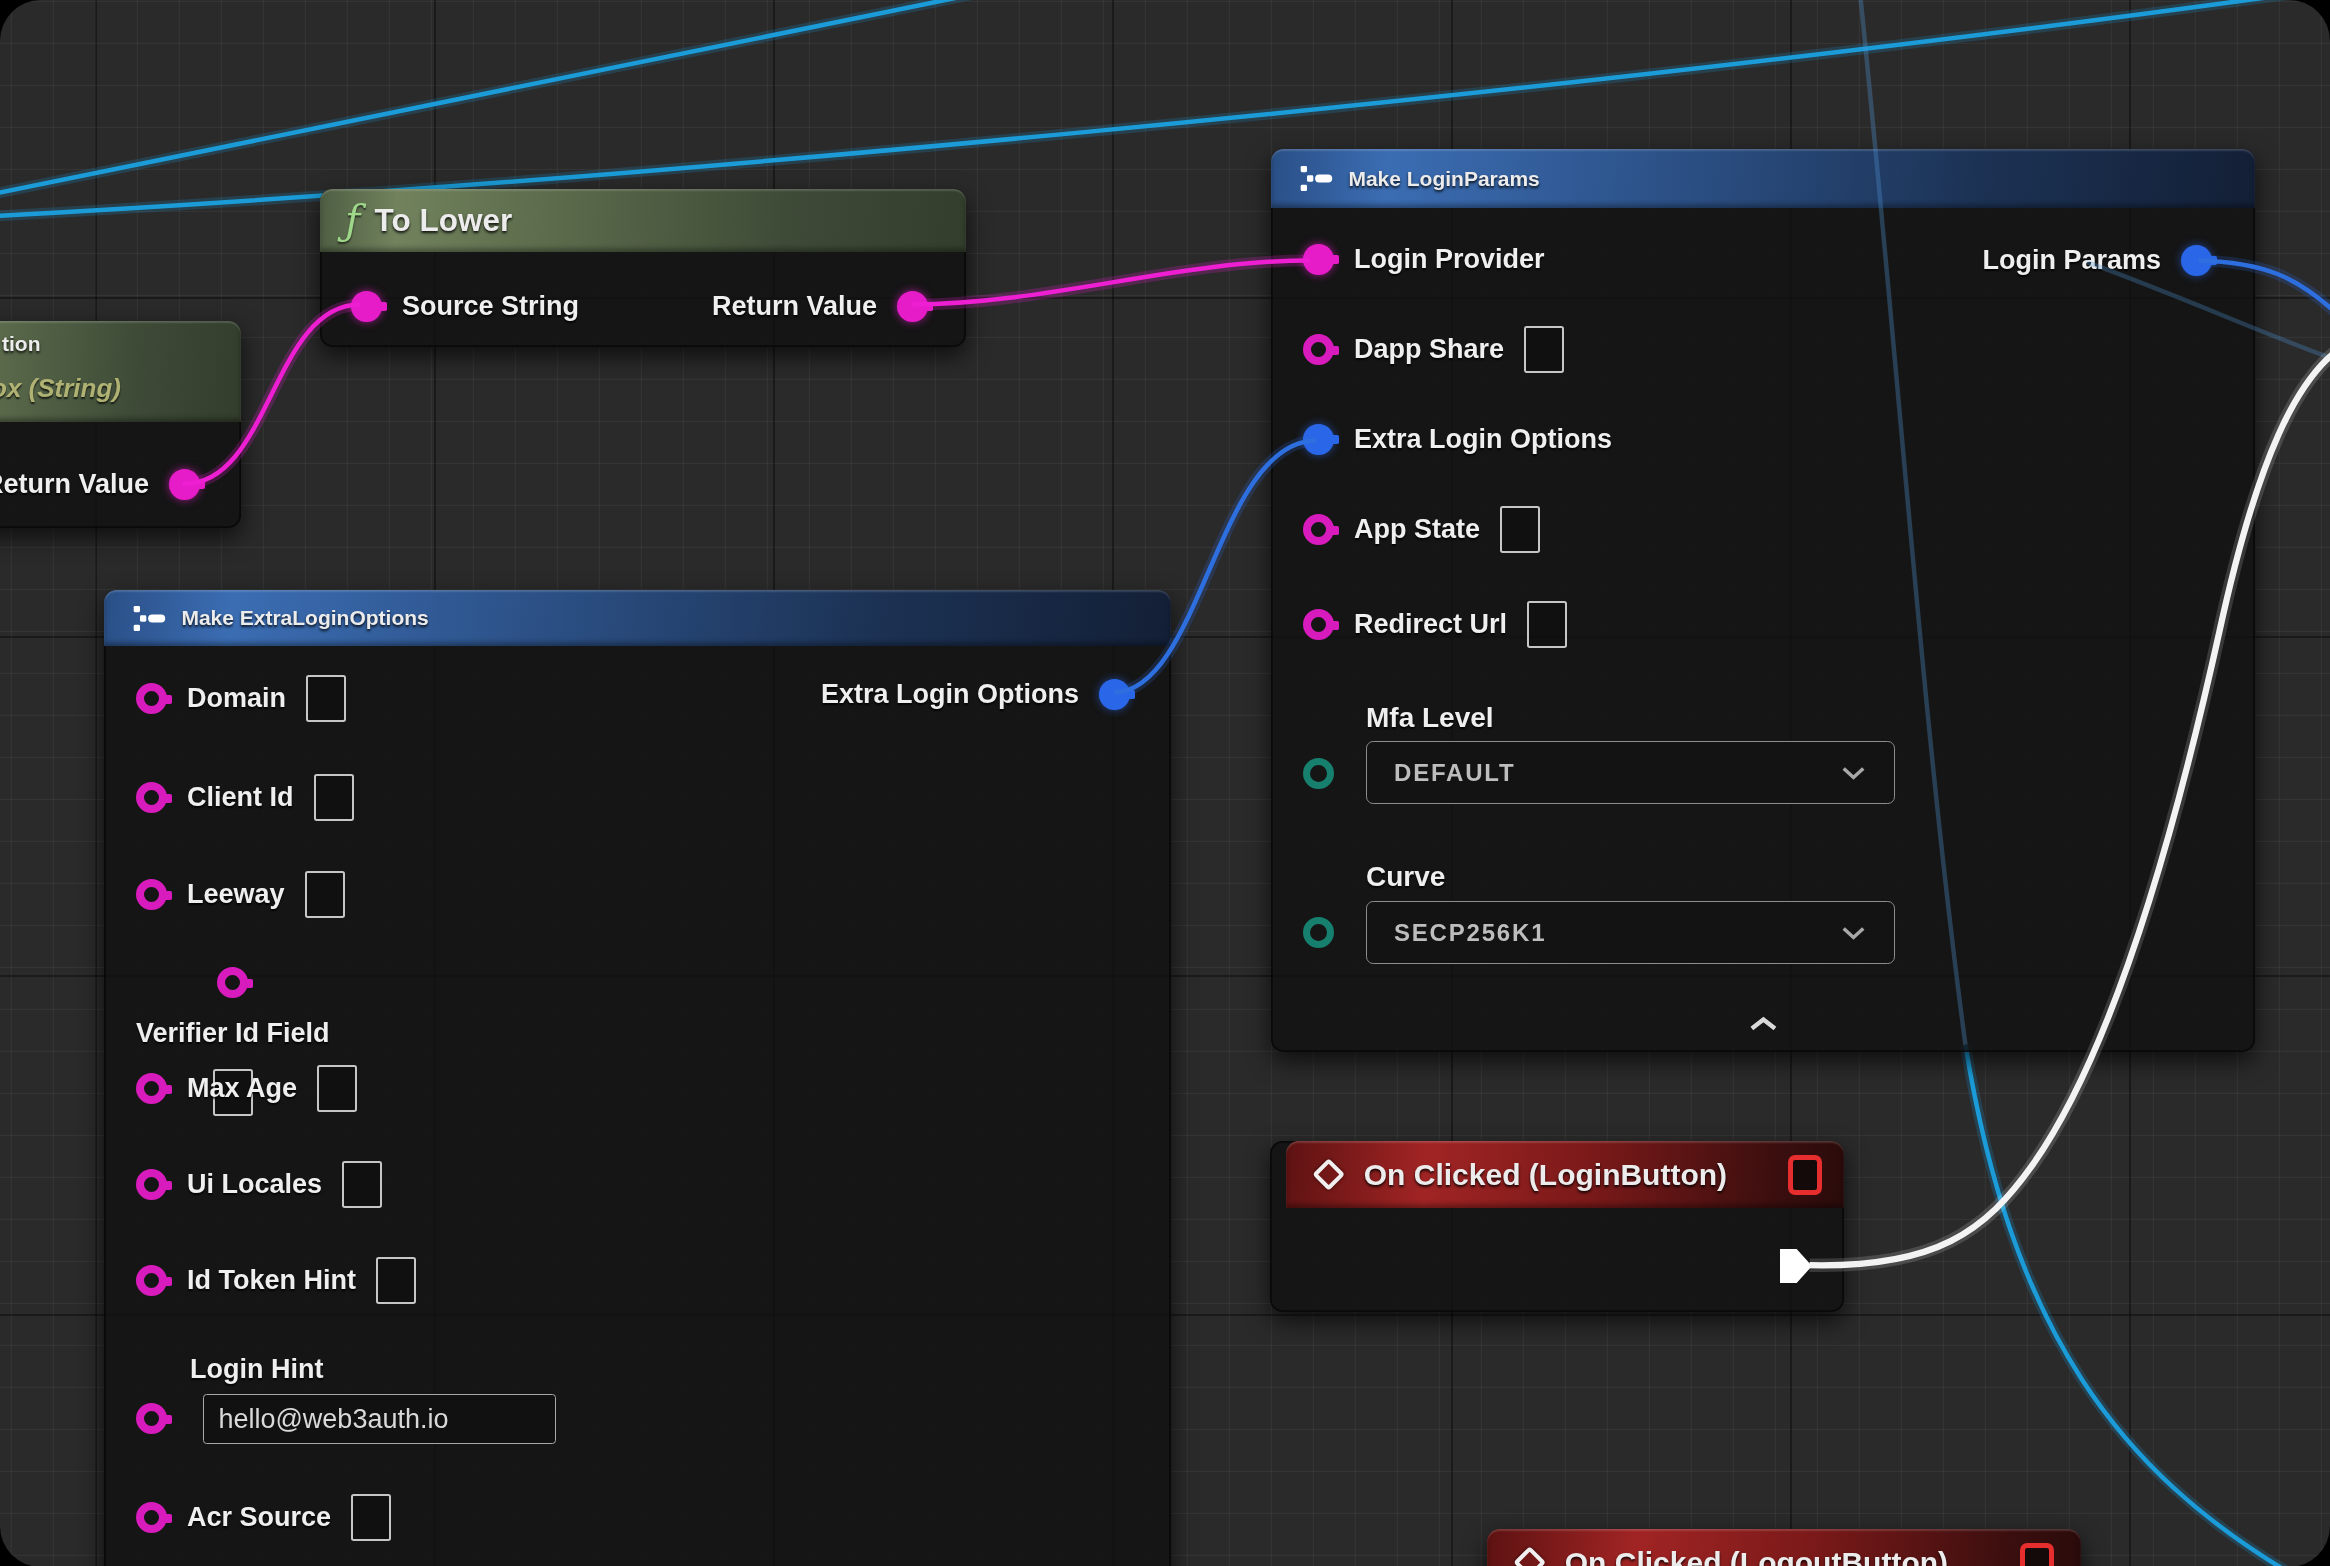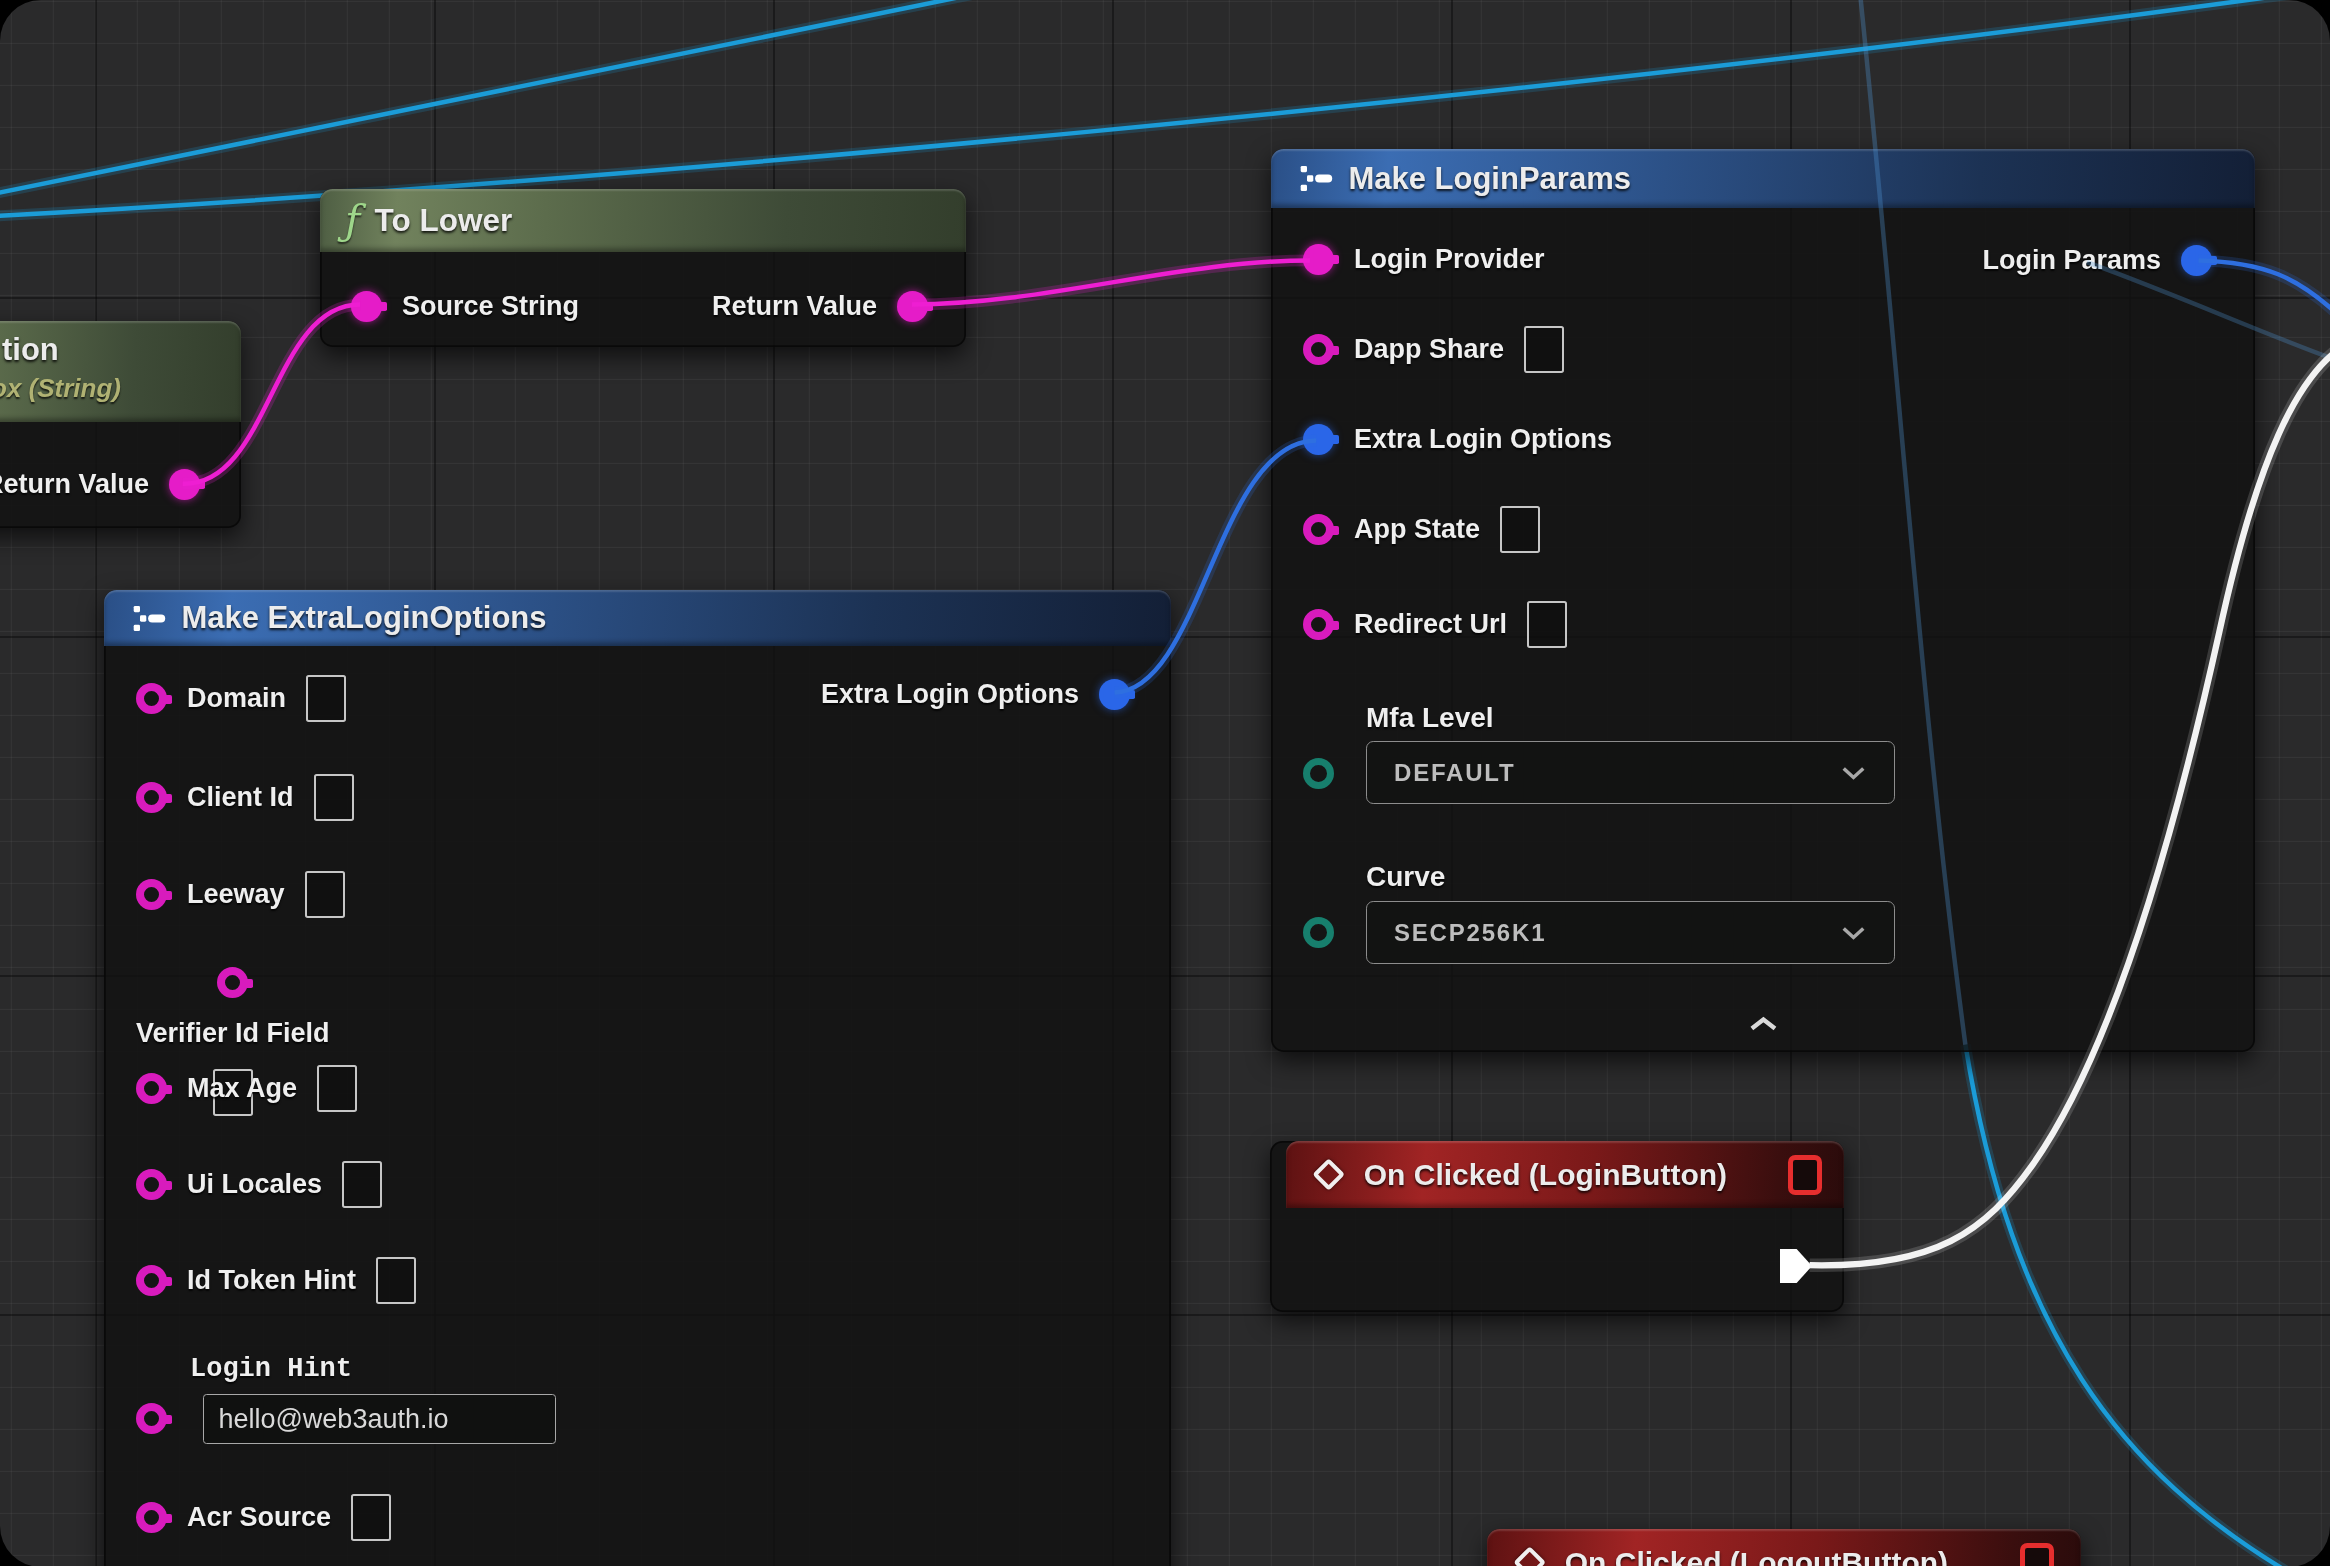--- a/index.html
+++ b/index.html
@@ -17,21 +17,21 @@
   svg.wires{position:absolute;left:0;top:0;pointer-events:none;}
   .under{z-index:1;} .node{z-index:2;} .over{z-index:3;}
 
   .node{position:absolute;border-radius:12.6px;background:rgba(17,18,17,.86);
     box-shadow:0 9px 23.4px rgba(0,0,0,.65), inset 0 0 0 1.8px rgba(0,0,0,.55);}
   .hdr{position:relative;border-radius:12.6px 12.6px 0 0;display:flex;align-items:center;
     box-shadow:inset 0 1.8px 1.8px rgba(255,255,255,.18), inset 0 -3.6px 5.4px rgba(0,0,0,.35);}
   .hdr-green{background:linear-gradient(93deg,#4e5e43 0%,#71825d 12%,#5c6c4c 35%,#3e4b37 72%,#333e2c 100%);}
   .hdr-blue{background:linear-gradient(95deg,#2a4f86 0%,#3b6db3 12%,#2c5187 40%,#1c3254 72%,#131f36 100%);}
   .hdr-red{background:linear-gradient(95deg,#5e1212 0%,#a12424 25%,#7a1919 55%,#3a0e0e 88%,#2a0b0b 100%);}
-  .title{color:#ececec;font-weight:700;font-size:31px;text-shadow:0 1.8px 2.7px rgba(0,0,0,.85);white-space:nowrap;}
+  .title{color:#ececec;font-weight:700;font-size:21px;text-shadow:0 1.8px 2.7px rgba(0,0,0,.85);white-space:nowrap;}
   .subtitle{color:#b0b273;font-style:italic;font-weight:700;font-size:26px;text-shadow:0 1.8px 1.8px rgba(0,0,0,.7);white-space:nowrap;}
 
   .row{position:absolute;display:flex;align-items:center;gap:20px;height:47px;}
   .row.in{left:0;padding-left:32px;}
   .row.out{right:0;flex-direction:row;justify-content:flex-end;}
   .plabel{color:#efefef;font-size:27px;font-weight:600;text-shadow:0 1.8px 1.8px rgba(0,0,0,.8);white-space:nowrap;}
 
   .pin{width:31px;height:31px;border-radius:50%;position:relative;flex:0 0 auto;}
   .pin:after{content:"";position:absolute;left:28px;top:10.8px;width:8px;height:9px;border-radius:1.8px;background:inherit;}
   .pin.magenta{background:#e51cc8;box-shadow:0 0 9px rgba(229,28,200,.65);}
@@ -145,21 +145,21 @@
       <span class="pin hollow"></span>
       <span class="plabel">Ui Locales</span>
       <button class="checkbox"></button>
     </div>
     <div class="row in" style="top:667px;">
       <span class="pin hollow"></span>
       <span class="plabel">Id Token Hint</span>
       <button class="checkbox"></button>
     </div>
 
-    <span class="plabel" style="position:absolute;left:86px;top:764px;font-family:Liberation Mono, monospace;">Login Hint</span>
+    <span class="plabel" style="position:absolute;left:86px;top:764px;">Login Hint</span>
     <span class="pin hollow" style="position:absolute;left:32px;top:813px;"></span>
     <input class="textfield" style="left: 99px; top: 804px; width: 353px; height: 50px;" value="hello@web3auth.io">
 
     <div class="row in" style="top:904px;">
       <span class="pin hollow"></span>
       <span class="plabel">Acr Source</span>
       <button class="checkbox"></button>
     </div>
   </div>
 

